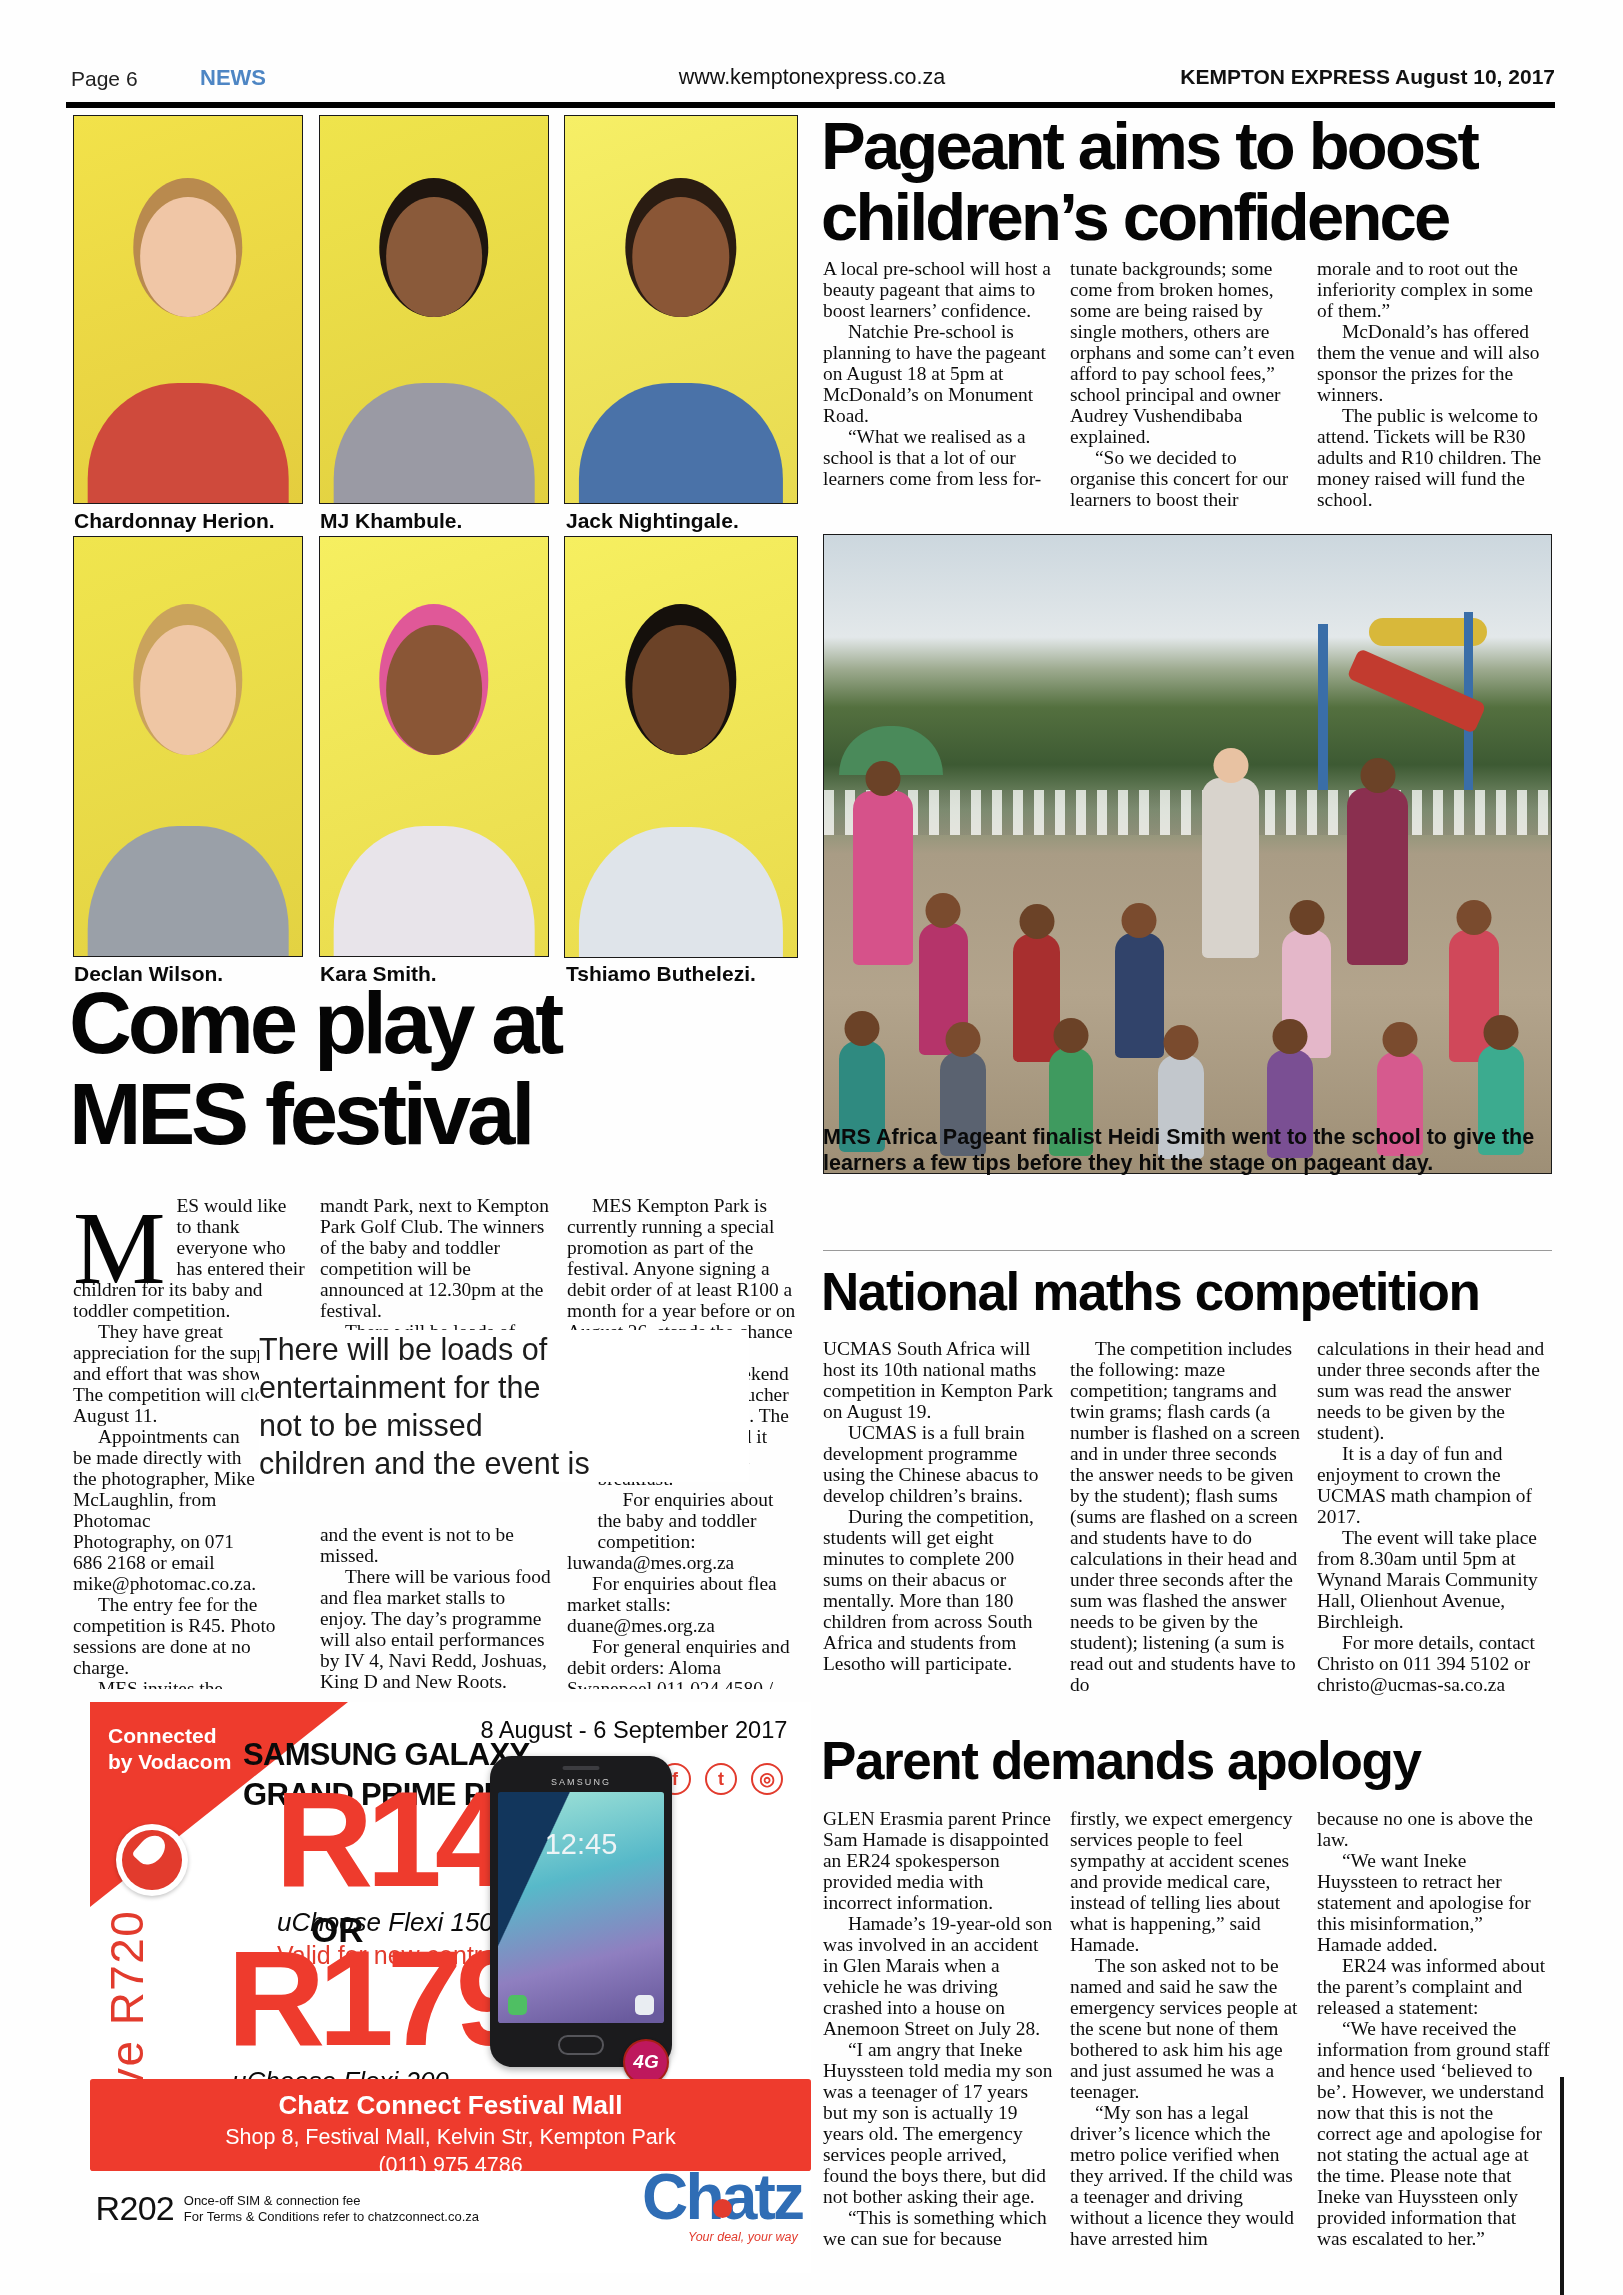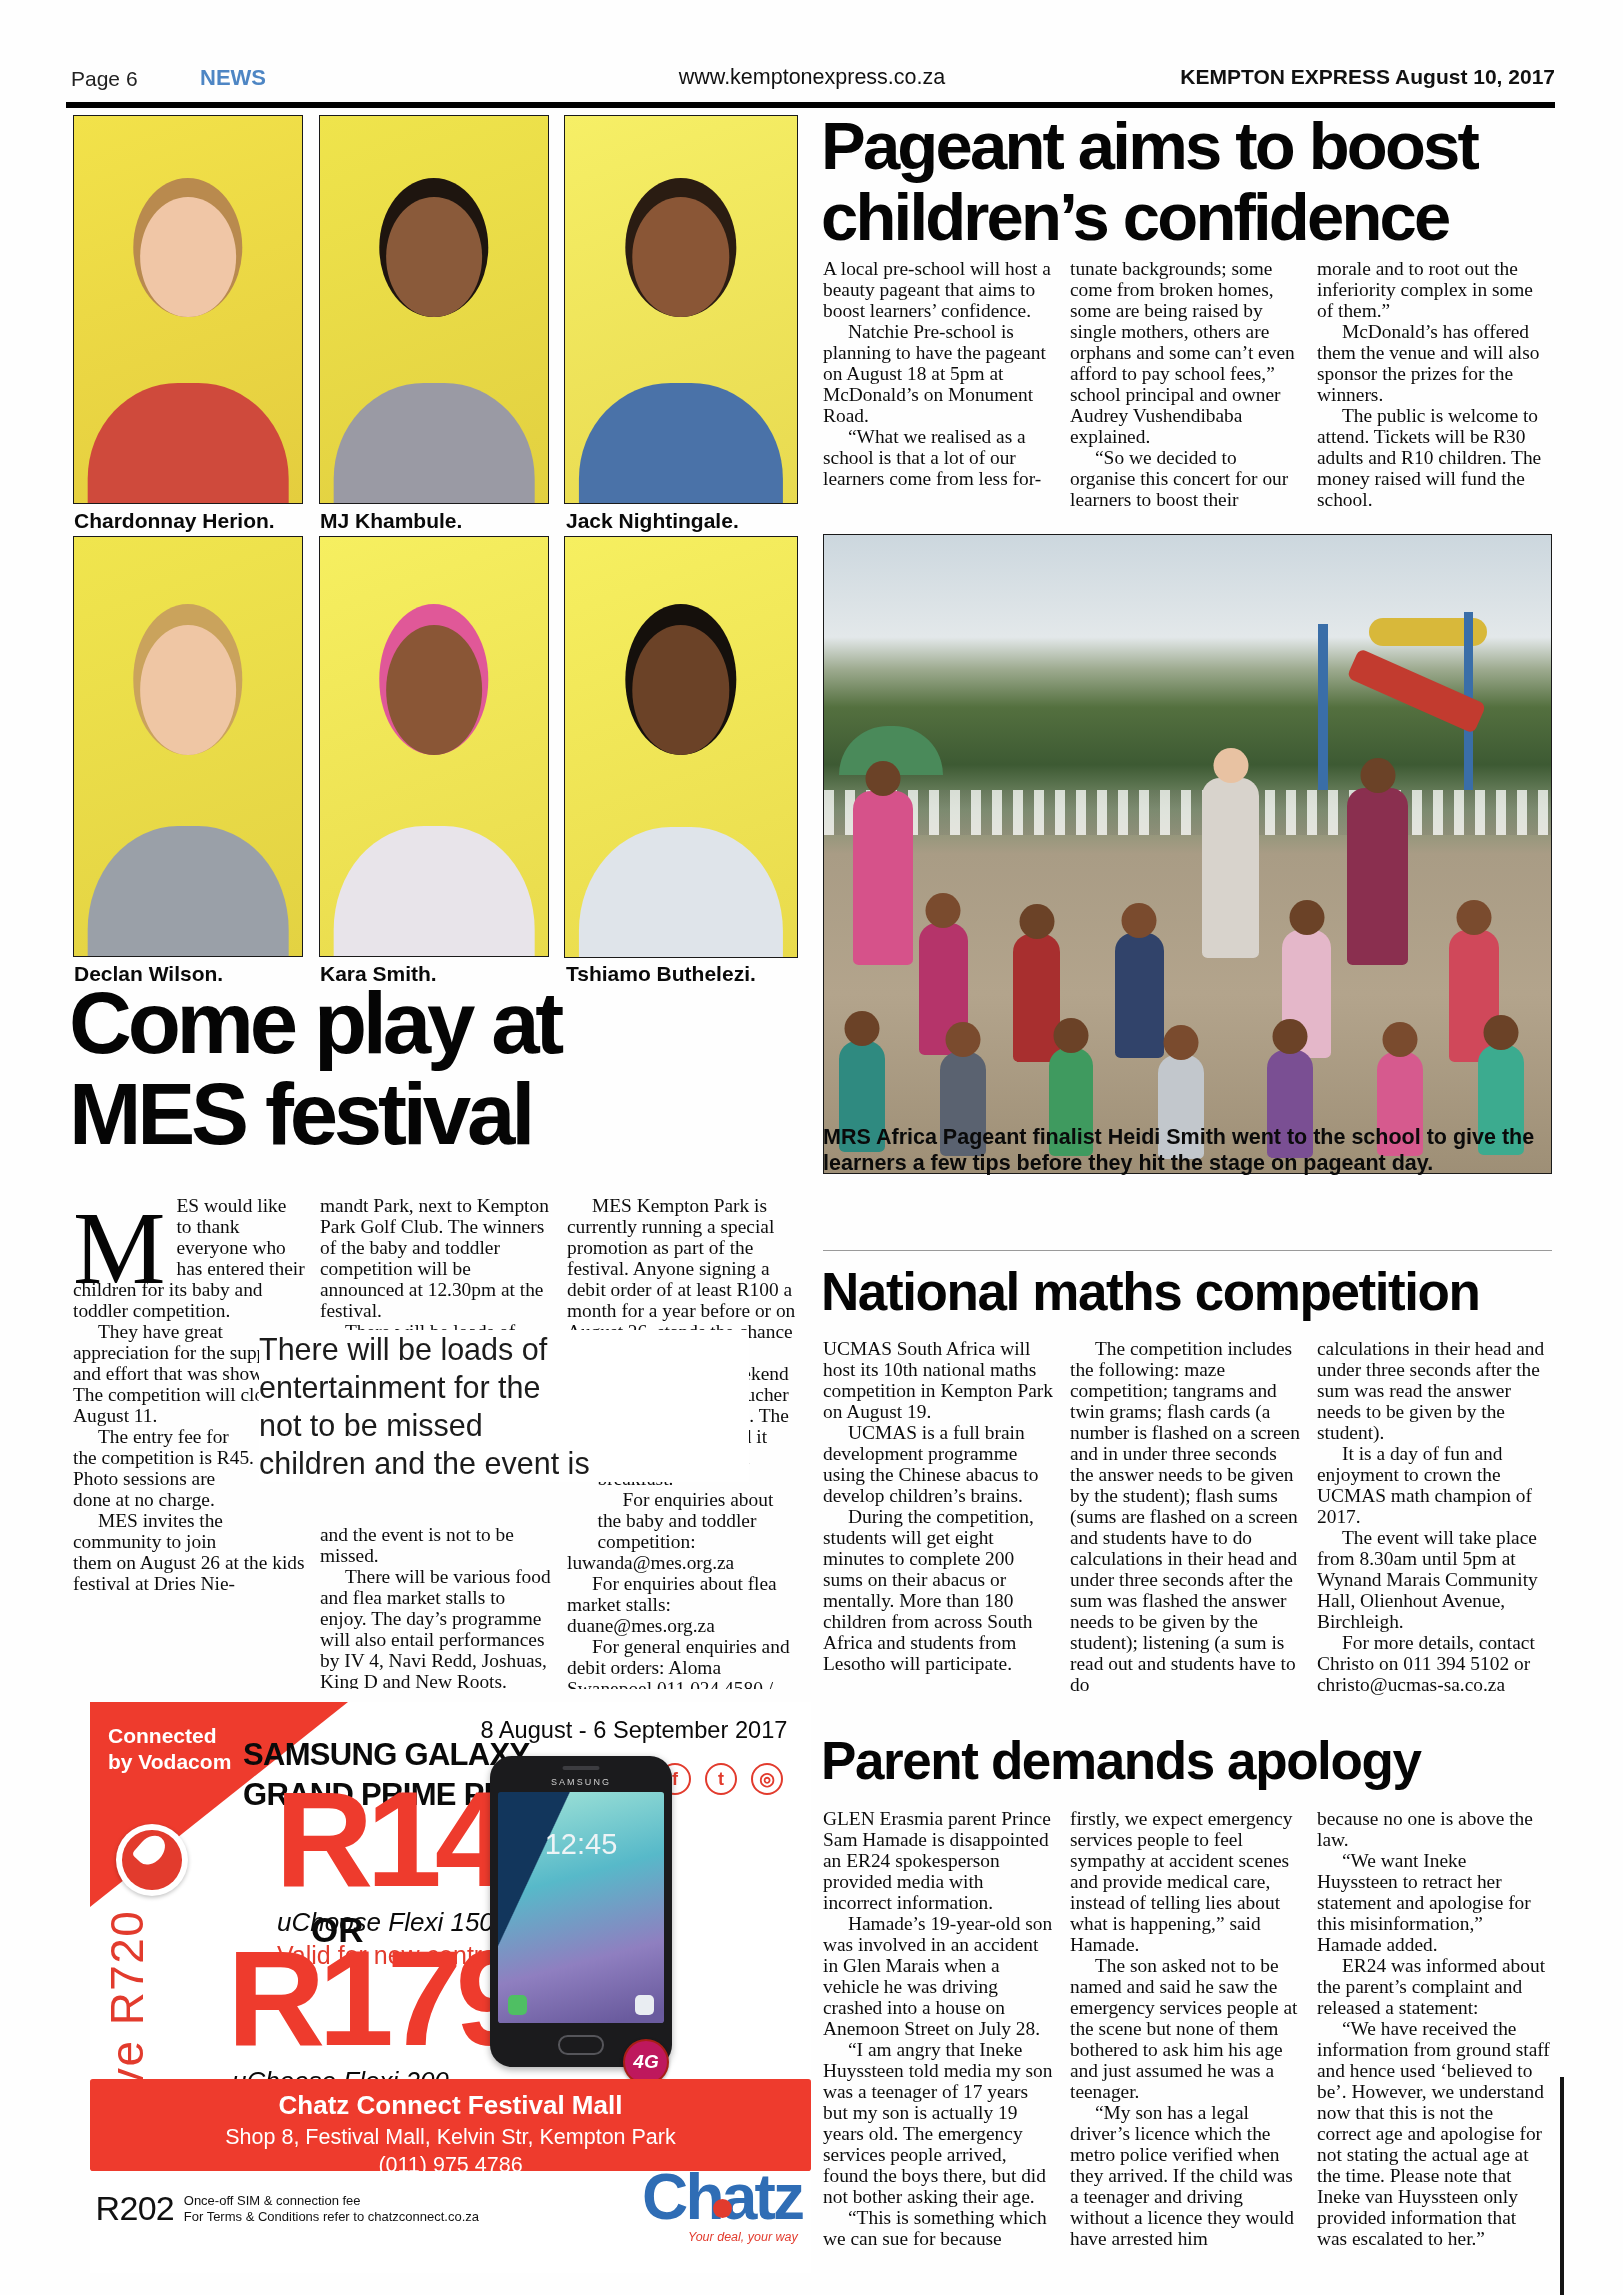--- a/index.html
+++ b/index.html
@@ -234,21 +234,21 @@
   <div class="abs rule-mid"></div>
 
   <div class="abs headline mes-head">
     <div>Come play at</div>
     <div>MES festival</div>
   </div>
   <div class="body-block" style="left:73px;top:1195px;width:727px;height:494px">
     <div class="col c1">
       <p class="cont"><span class="dropcap">M</span><span>ES would like to thank everyone who has entered their children for its baby and toddler competition.</span></p>
       <p>They have great appreciation for the support and effort that was shown. The competition will close on August 11.</p>
-      <p><span class="fs-r"></span></p>
+      <p><span class="fs-r"></span><span>Appointments can be made directly with the photographer, Mike McLaughlin, from Photomac Photography, on 071 686 2168 or email mike@photomac.co.za.</span></p>
       <p>The entry fee for the competition is R45. Photo sessions are done at no charge.</p>
       <p>MES invites the community to join them on August 26 at the kids festival at Dries Nie-</p>
     </div>
     <div class="col c2">
       <p class="cont">mandt Park, next to Kempton Park Golf Club. The winners of the baby and toddler competition will be announced at 12.30pm at the festival.</p>
       <p>There will be loads of entertainment for the children</p>
       <div class="pq-gap"></div>
       <p class="cont">and the event is not to be missed.</p>
       <p>There will be various food and flea market stalls to enjoy. The day’s programme will also entail performances by IV 4, Navi Redd, Joshuas, King D and New Roots.</p>
     </div>

